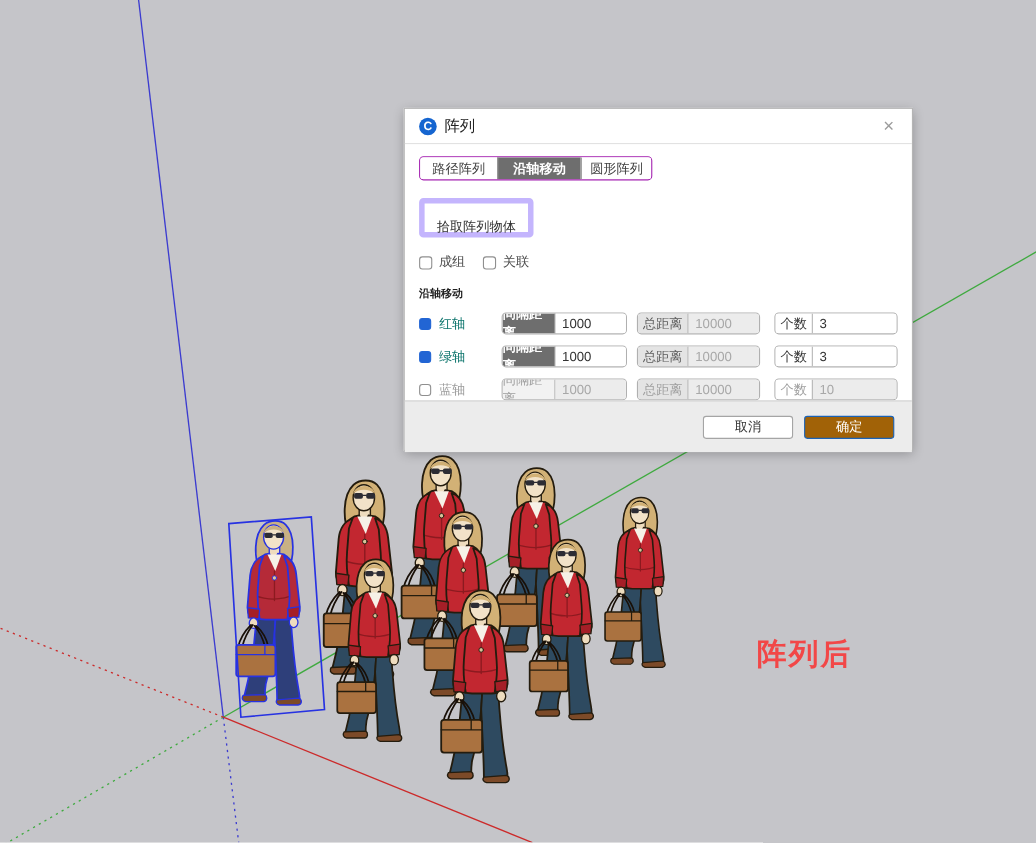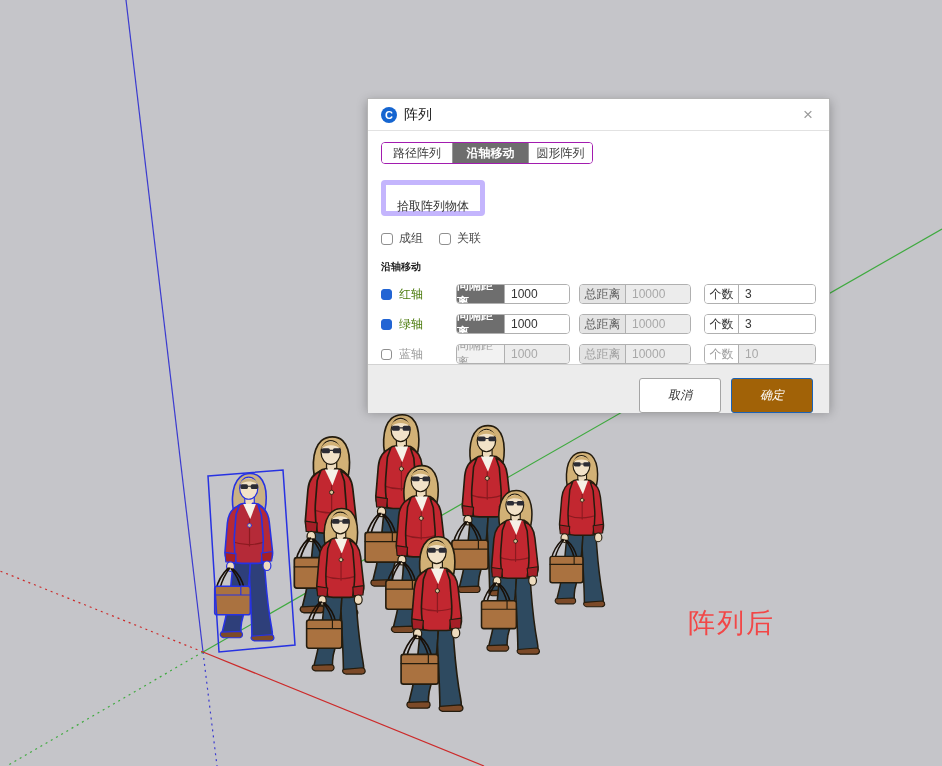--- a/index.html
+++ b/index.html
@@ -60,21 +60,21 @@
     appearance:none; -webkit-appearance:none; width:12px; height:12px;
     border:1px solid #8f8f8f; border-radius:3px; background:#fff; cursor:pointer;
   }
   input[type="checkbox"]:checked { background:#2265d4; border-color:#2265d4; }
 
   .section-title { margin-top:13px; font-size:10px; font-weight:bold; color:#1f1f1f; }
 
   .axis-row { margin-top:10px; display:flex; align-items:center; height:20px; }
   .axis-row:first-of-type { margin-top:14px; }
   .axis-row input[type="checkbox"] { width:11px; height:11px; }
-  .axis-label { margin-left:7px; width:44px; color:#4d7c0f; }
+  .axis-label { margin-left:7px; width:44px; color:#0f766e; }
 
   .pill { display:flex; height:20px; border:1px solid #b0b0b0; border-radius:4px; overflow:hidden; background:#fff; }
   .pill-spacing { margin-left:13px; width:114px;justify-content:flex-end; }
   .pill-total   { margin-left:9px;  width:112px; }
   .pill-count   { margin-left:13px; width:112px; }
   .pill .plabel {
     display:flex; align-items:center; justify-content:center; flex:0 0 auto;
     border-right:1px solid #b0b0b0; font-size:12px;
   }
   .pill-spacing .plabel { width:48px; background:#6e6e6e; color:#fff; font-weight:bold; }
@@ -90,21 +90,21 @@
   .axis-row.disabled .pill-spacing .plabel { background:#f2f2f2; color:#9e9e9e; font-weight:normal; }
   .axis-row.disabled .pill-count   .plabel { color:#9e9e9e; }
   .axis-row.disabled .pill input[type="text"] { background:#ececec; color:#a8a8a8; }
   .axis-row.disabled .pill-total .plabel { color:#9e9e9e; }
 
   .dialog-footer {
     flex:0 0 47px; background:#ececec; border-top:1px solid #d2d2d2;
     display:flex; align-items:flex-start; justify-content:flex-end;
     padding:13px 16px 0 0; gap:10px;
   }
-  .btn { width:82px; height:35px; font-size:12px; border-radius:3px; cursor:pointer; font-family:"Liberation Sans", sans-serif;font-style:italic; }
+  .btn { width:82px; height:21px; font-size:12px; border-radius:3px; cursor:pointer; font-family:"Liberation Sans", sans-serif; }
   .btn-cancel { background:#fff; border:1px solid #a5a5a5; color:#333; }
   .btn-ok { background:#a16207; border:1px solid #1a62b6; color:#fff; }
 </style>
 </head>
 <body>
 
 <div class="stage">
 
   <svg id="scene-svg" width="942" height="766" viewBox="0 0 942 766">
     <defs>
@@ -162,21 +162,21 @@
         <use href="#woman" xlink:href="#woman" transform="translate(542,449) scale(0.7304347826086957)" width="100" height="230"></use>
         <use href="#woman" xlink:href="#woman" transform="translate(377,462) scale(0.8043478260869565)" width="100" height="230"></use>
         <use href="#woman" xlink:href="#woman" transform="translate(206,470) scale(0.7913043478260869)" width="100" height="230" style="--line:#2732e2;--pants:#2e3f7a;--jacket:#b52a38;--hair:#c9b184;"></use>
         <use href="#woman" xlink:href="#woman" transform="translate(473,487) scale(0.7739130434782608)" width="100" height="230"></use>
         <use href="#woman" xlink:href="#woman" transform="translate(298,505) scale(0.782608695652174)" width="100" height="230"></use>
         <use href="#woman" xlink:href="#woman" transform="translate(392,533) scale(0.8260869565217391)" width="100" height="230"></use>
         <polygon points="208,476 283,470 295,645 219,652" fill="none" stroke="#2732e2" stroke-width="1.5"></polygon>
       </g>
   </svg>
 
-  <div class="annotation" style="left: 688px; top: 605px; color: rgb(242, 71, 71);">阵列后</div>
+  <div class="annotation" style="left: 688px; top: 577px; color: rgb(242, 71, 71); font-weight: bold;">阵列后</div>
 
   <div class="dialog">
     <div class="titlebar">
       <div class="app-icon">C</div>
       <div class="title">阵列</div>
       <button class="close-btn">×</button>
     </div>
 
     <div class="content">
       <div class="tabs">

